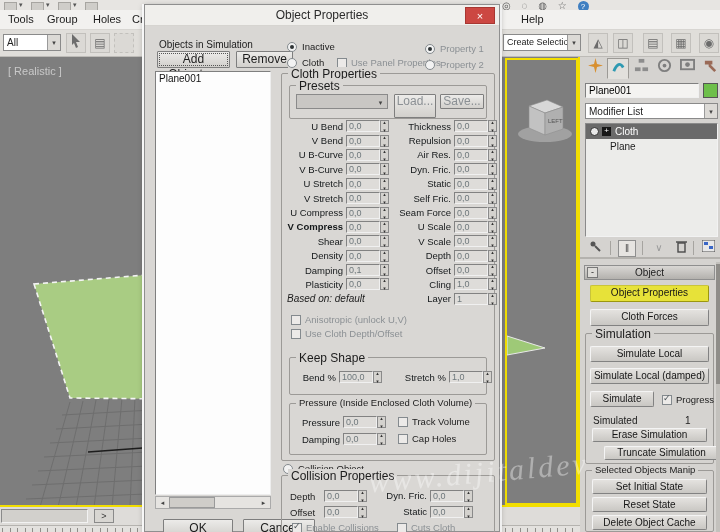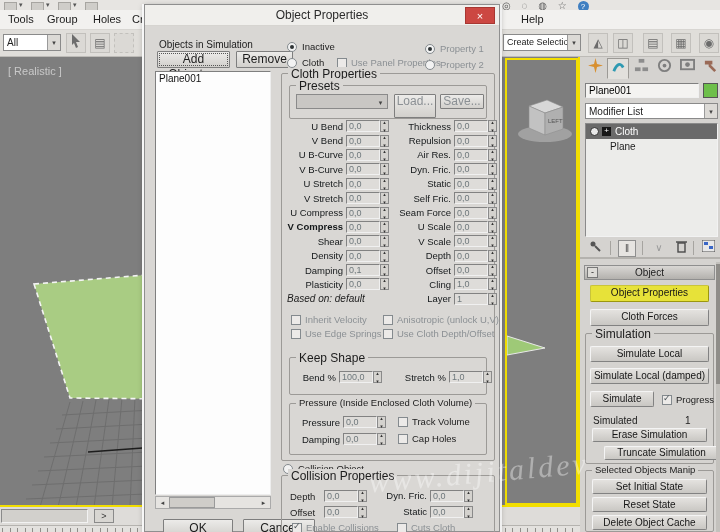--- a/index.html
+++ b/index.html
@@ -426,24 +426,20 @@
         <div class="prow" style="font-size: 10px; font-style: italic;">
           <span>Based on: default</span>
         </div>
         <div class="prow">
           <span class="plabel" style="width: 58px;">Layer</span>
           <span class="fld">1</span>
           <span class="spin"></span>
         </div>
       </div>
     <div id="checkcols" class="abs" style="left:146px;top:309px;display:flex">
-        <div style="width: 92px;">
-          <div class="ckrow"><span class="cb"></span><span class="dim">Inherit Velocity</span></div>
-          <div class="ckrow"><span class="cb"></span><span class="dim">Use Edge Springs</span></div>
-        </div>
         <div>
           <div class="ckrow"><span class="cb"></span><span class="dim">Anisotropic (unlock U,V)</span></div>
           <div class="ckrow"><span class="cb"></span><span class="dim">Use Cloth Depth/Offset</span></div>
         </div>
       </div>
 
     <div class="group" style="left:144px;top:352px;width:198px;height:38px">
       <span class="glabel">Keep Shape</span>
       <div id="keepshape" class="abs" style="left:4px;top:12px;display:flex">
           <div class="prow" style="margin-right: 8px;">

